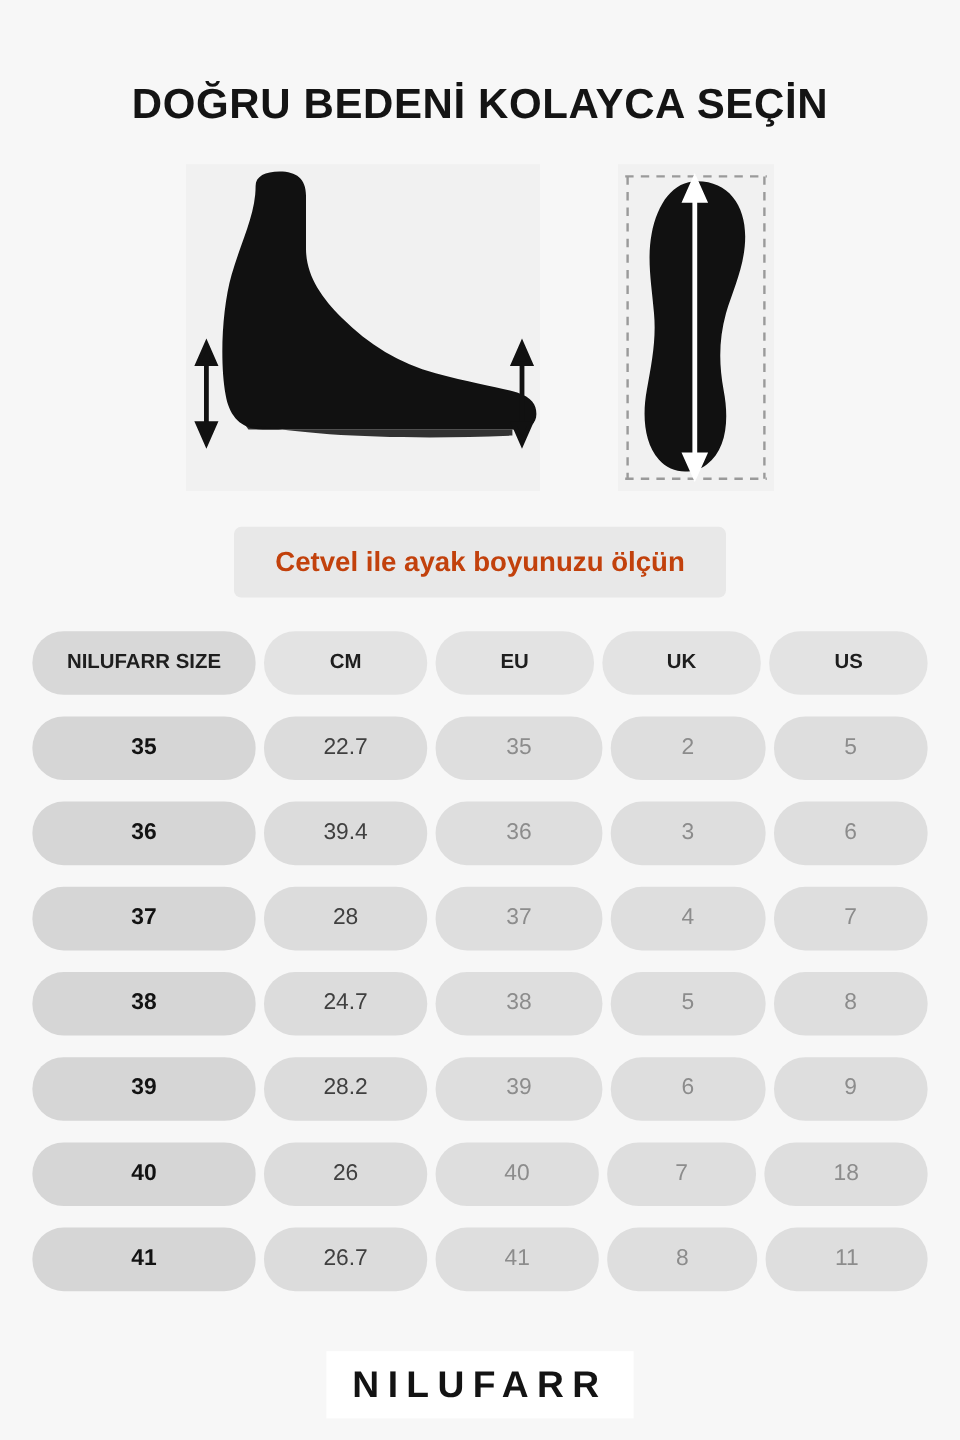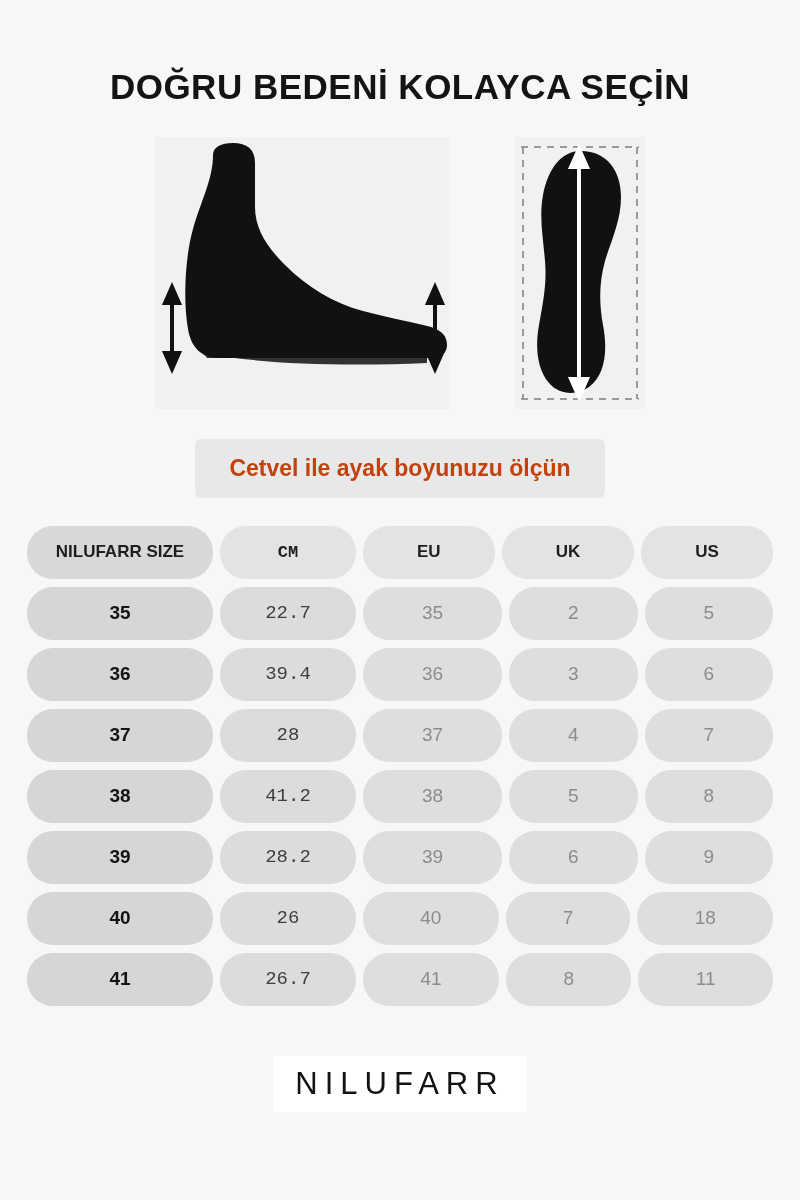--- a/index.html
+++ b/index.html
@@ -66,38 +66,38 @@
     color: #c2410c;
     text-align: center;
   }
 
   
   .size-table {
     margin-top: 28px;
     width: 746px;
     display: flex;
     flex-direction: column;
-    gap: 8px;
+    gap: 18px;
   }
   .row {
     display: flex;
     gap: 7px;
     height: 53px;
   }
   .cell {
     background: #d8d8d8;
     border-radius: 26px;
     display: flex;
     align-items: center;
     justify-content: center;
     font-size: 18px;
     color: #4c4c4c;
   }
   .cell.c0 { flex: 0 0 186px; }
-  .cell.c1 { flex: 0 0 136px; font-family: Liberation Mono, monospace; }
+  .cell.c1 { flex: 0 0 136px; }
   .cell.c2 { flex: 1 1 auto; }
   .cell.c3 { flex: 1 1 auto; }
   .cell.c4 { flex: 1 1 auto; }
 
   .row.header .cell {
     background: #d8d8d8;
     font-weight: 700;
     color: #1e1e1e;
     font-size: 17px;
   }
@@ -127,21 +127,21 @@
     color: #8c8c8c;
     font-size: 19px;
   }
 
   
   .brand {
     margin-top: 50px;
     background: #ffffff;
     padding: 10px 22px;
     font-size: 31px;
-    font-weight: 400;
+    font-weight: 700;
     letter-spacing: 7px;
     color: #131313;
   }
 </style>
 </head>
 <body>
 
 <div class="page">
 
   <div class="title">DOĞRU BEDENİ KOLAYCA SEÇİN</div>
@@ -245,21 +245,21 @@
     <div class="row body">
       <div class="cell c0">37</div>
       <div class="cell c1">28</div>
       <div class="cell c2">37</div>
       <div class="cell c3">4</div>
       <div class="cell c4">7</div>
     </div>
 
     <div class="row body">
       <div class="cell c0">38</div>
-      <div class="cell c1">41.2</div>
+      <div class="cell c1">24.7</div>
       <div class="cell c2">38</div>
       <div class="cell c3">5</div>
       <div class="cell c4">8</div>
     </div>
 
     <div class="row body">
       <div class="cell c0">39</div>
       <div class="cell c1">28.2</div>
       <div class="cell c2">39</div>
       <div class="cell c3">6</div>

